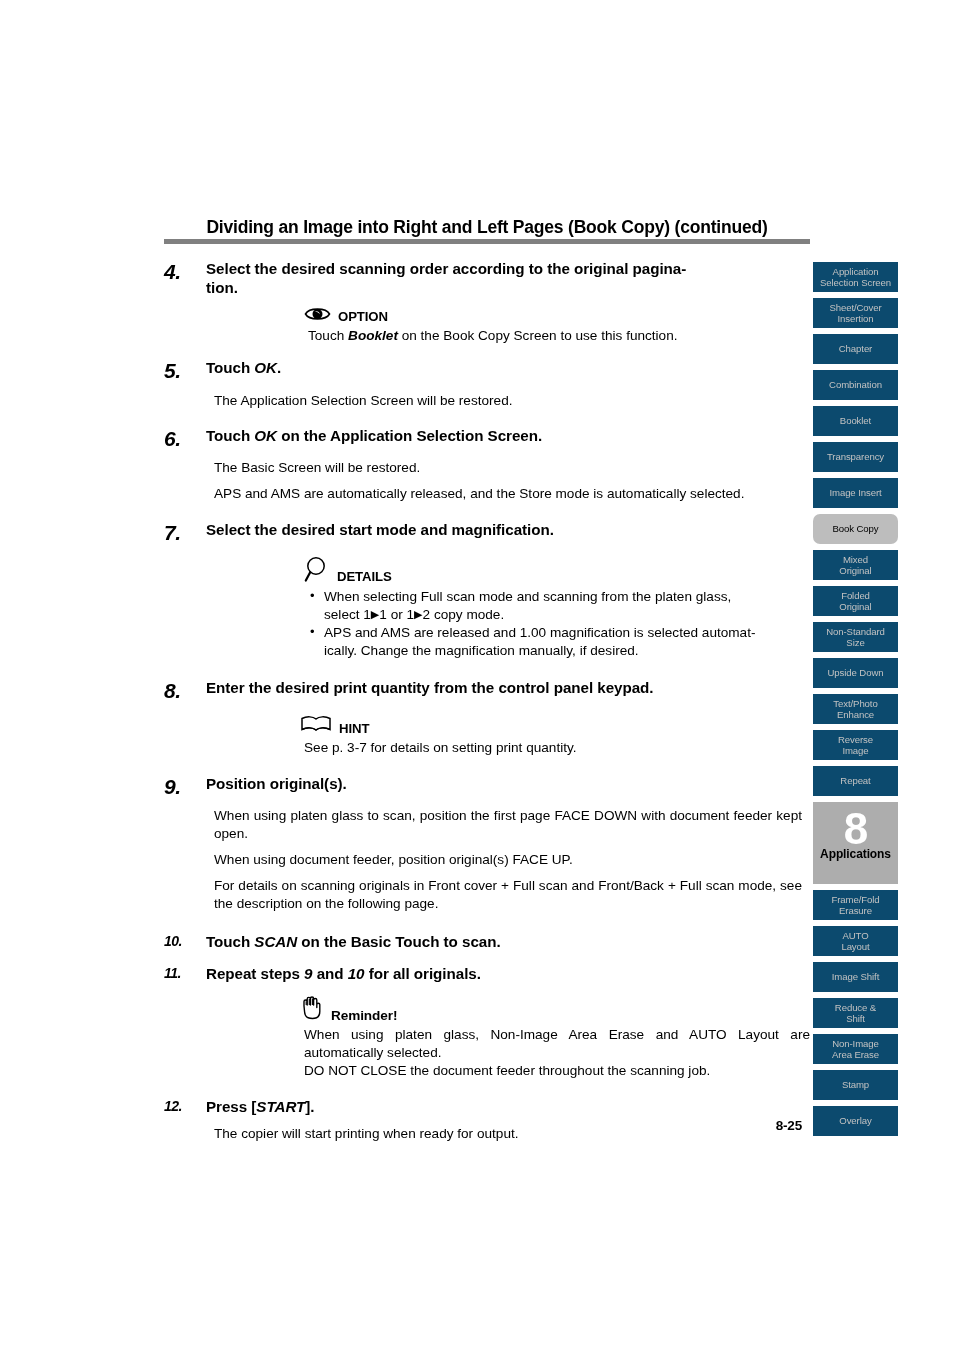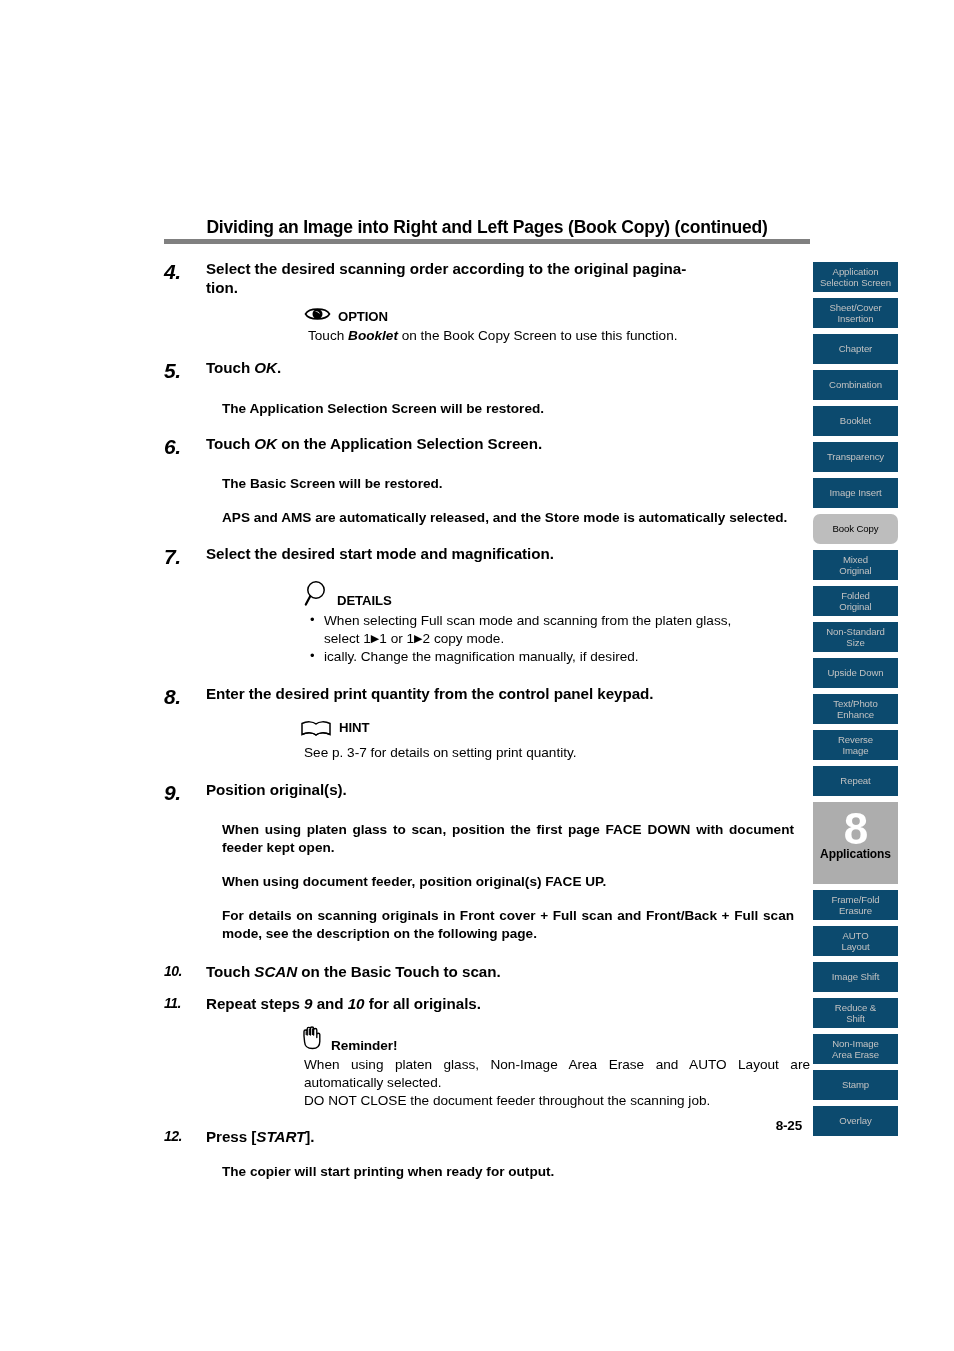--- a/index.html
+++ b/index.html
@@ -84,21 +84,21 @@
   .step-head em { font-style: italic; }
 
   .step-body {
     margin-left: 42px;
     font-size: 13.6px;
     line-height: 1.33;
     text-align: justify;
     text-justify: inter-word;
     margin-top: 3px;
   }
-  .step-body p { margin: 16px; font-weight: bold; }
+  .step-body p { margin: 8px; }
   .step-body p.last { text-align: left; }
 
   
   .callout {
     margin-left: 140px;
     margin-top: 9px;
     margin-bottom: 9px;
   }
   .callout-head {
     display: flex;
@@ -293,34 +293,35 @@
           </svg>
         </span>
         <span class="callout-label" style="margin-bottom:3px;">DETAILS</span>
       </div>
       <ul class="bullets">
         <li>
           <span>When selecting Full scan mode and scanning from the platen glass,</span>
           <span class="lastline"><span>select 1</span><span class="arrow">▶</span><span>1 or 1</span><span class="arrow">▶</span><span>2 copy mode.</span></span>
         </li>
         <li>
+          <span>APS and AMS are released and 1.00 magnification is selected automat-</span>
           <span class="lastline">ically. Change the magnification manually, if desired.</span>
         </li>
       </ul>
     </div>
 
     <div class="step" style="margin-top:19px;">
       <div class="step-row">
         <div class="step-num">8.</div>
         <div class="step-head nojust">Enter the desired print quantity from the control panel keypad.</div>
       </div>
     </div>
 
     <div class="callout" style="margin-top:11px;margin-left:136px;">
-      <div class="callout-head" style="align-items:flex-start;">
+      <div class="callout-head" style="align-items:flex-end;">
         <span class="ic">
           <svg width="32" height="19" viewBox="0 0 32 19">
             <path d="M2 3.5 C7 1, 13 1.5, 16 4 C19 1.5, 25 1, 30 3.5 L30 14.5 C25 12, 19 12.5, 16 15 C13 12.5, 7 12, 2 14.5 Z" fill="#fff" stroke="#000" stroke-width="1.5"></path>
             <path d="M2 14.5 C7 12, 13 12.5, 16 15 C19 12.5, 25 12, 30 14.5" fill="none" stroke="#000" stroke-width="1.3"></path>
           </svg>
         </span>
         <span class="callout-label" style="margin-bottom:2px;">HINT</span>
       </div>
       <div class="callout-text">
           <p class="last">See p. 3-7 for details on setting print quantity.</p>

